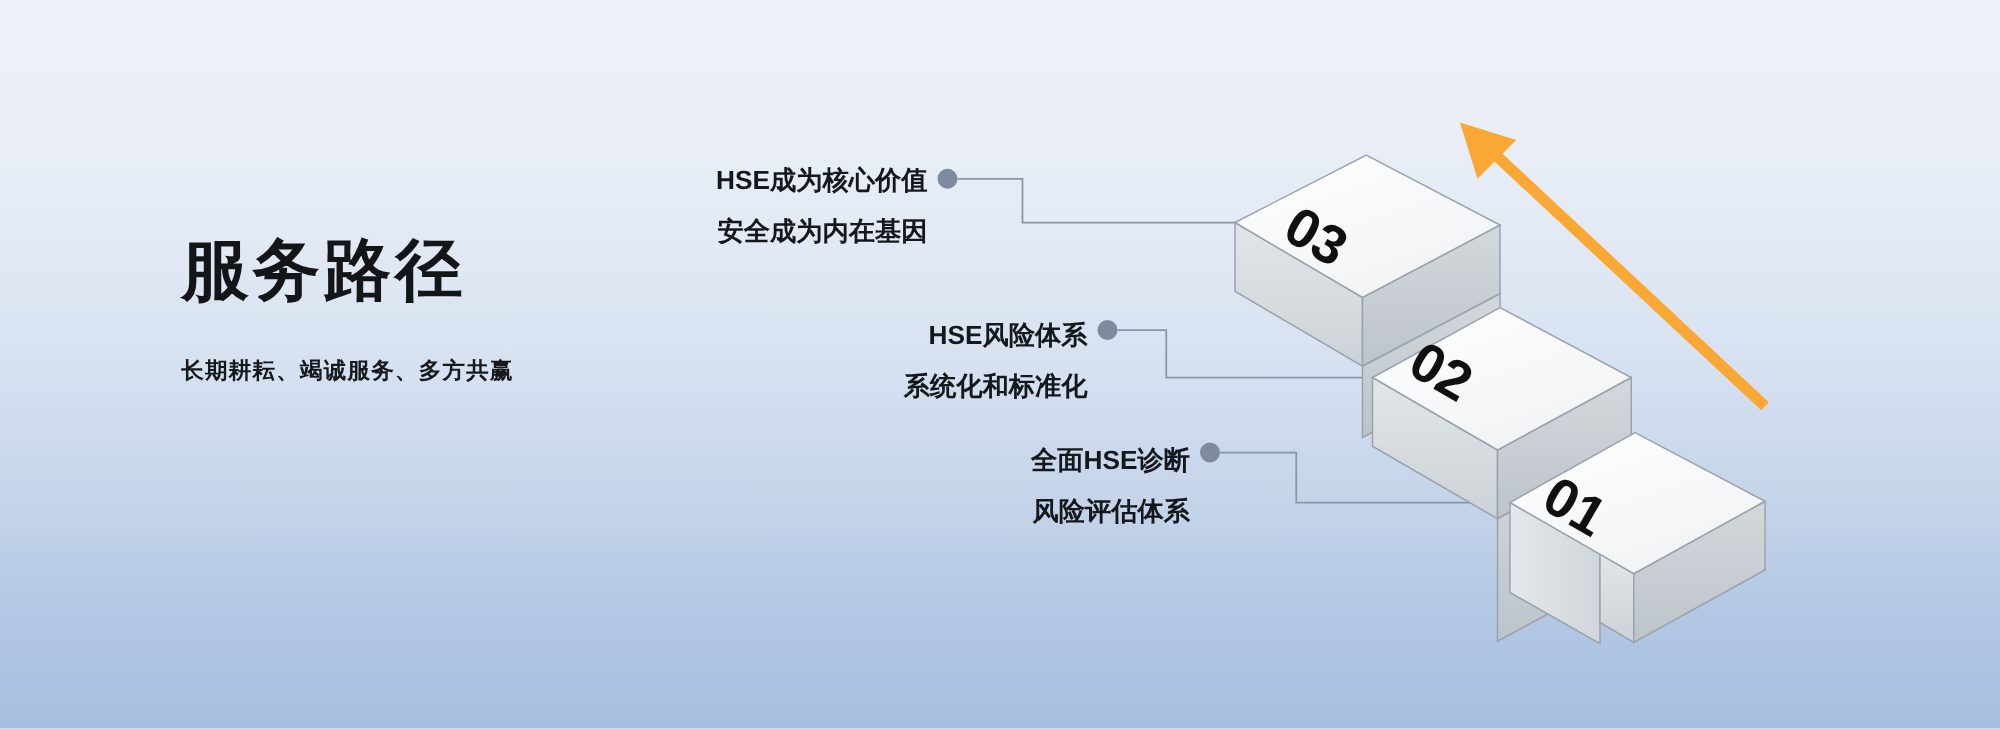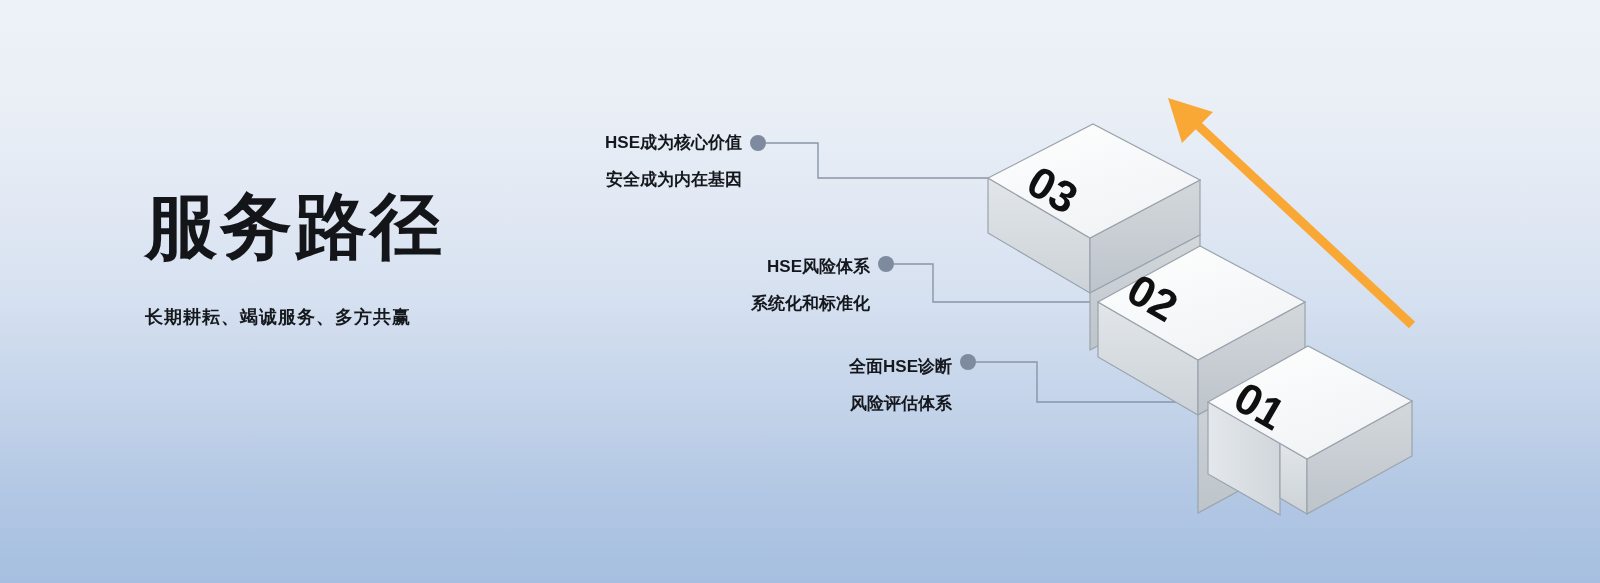--- a/index.html
+++ b/index.html
@@ -29,21 +29,21 @@
   }
 
   
   #heading {
     position: absolute;
     left: 145px;
     top: 186px;
     width: 560px;
   }
   #page-title {
-    font-size: 72px;
+    font-size: 54px;
     font-weight: 700;
     letter-spacing: 3px;
     color: #131519;
     line-height: 1.12;
     margin: 0;
     white-space: nowrap;
   }
   #page-subtitle {
     margin: 0;
     margin-top: 38px;
@@ -53,21 +53,21 @@
     color: #15181d;
     white-space: nowrap;
   }
 
   
   .callout {
     position: absolute;
     text-align: right;
     color: #14171c;
     font-weight: 700;
-    font-size: 17px;
+    font-size: 21px;
     line-height: 1;
     white-space: nowrap;
   }
   .callout .line1 { display: block; }
   .callout .line2 { display: block; margin-top: 20px; }
 
   #callout-3 { left: 400px; top: 134px; width: 342px; }
   #callout-2 { left: 520px; top: 258px; width: 350px; }
   #callout-1 { left: 640px; top: 358px; width: 312px; }
 

